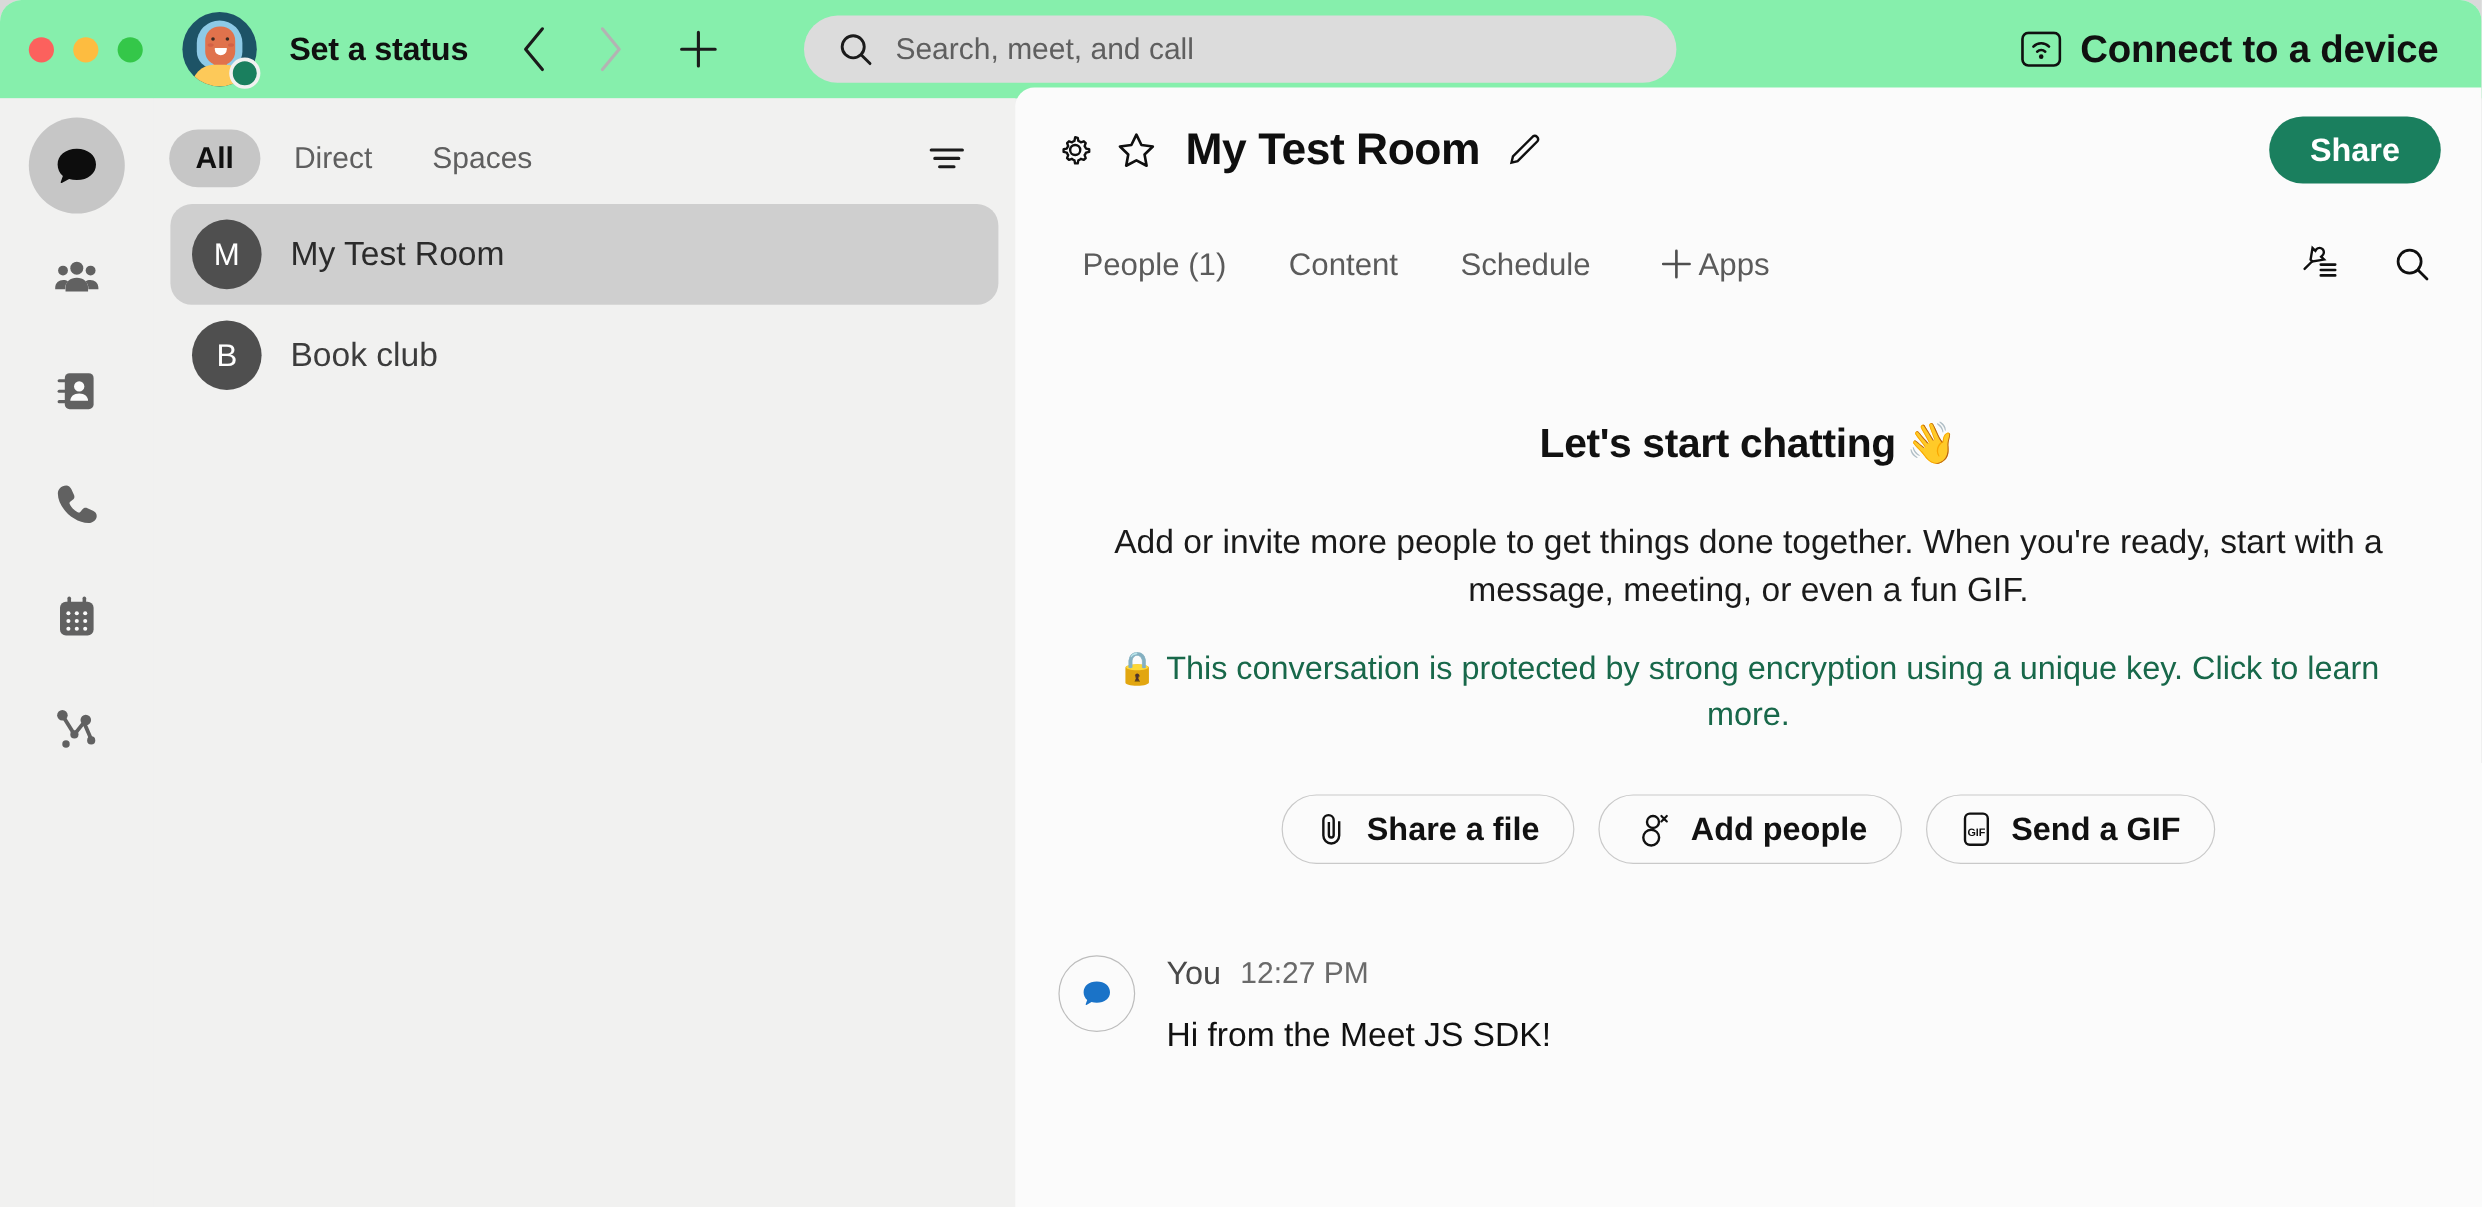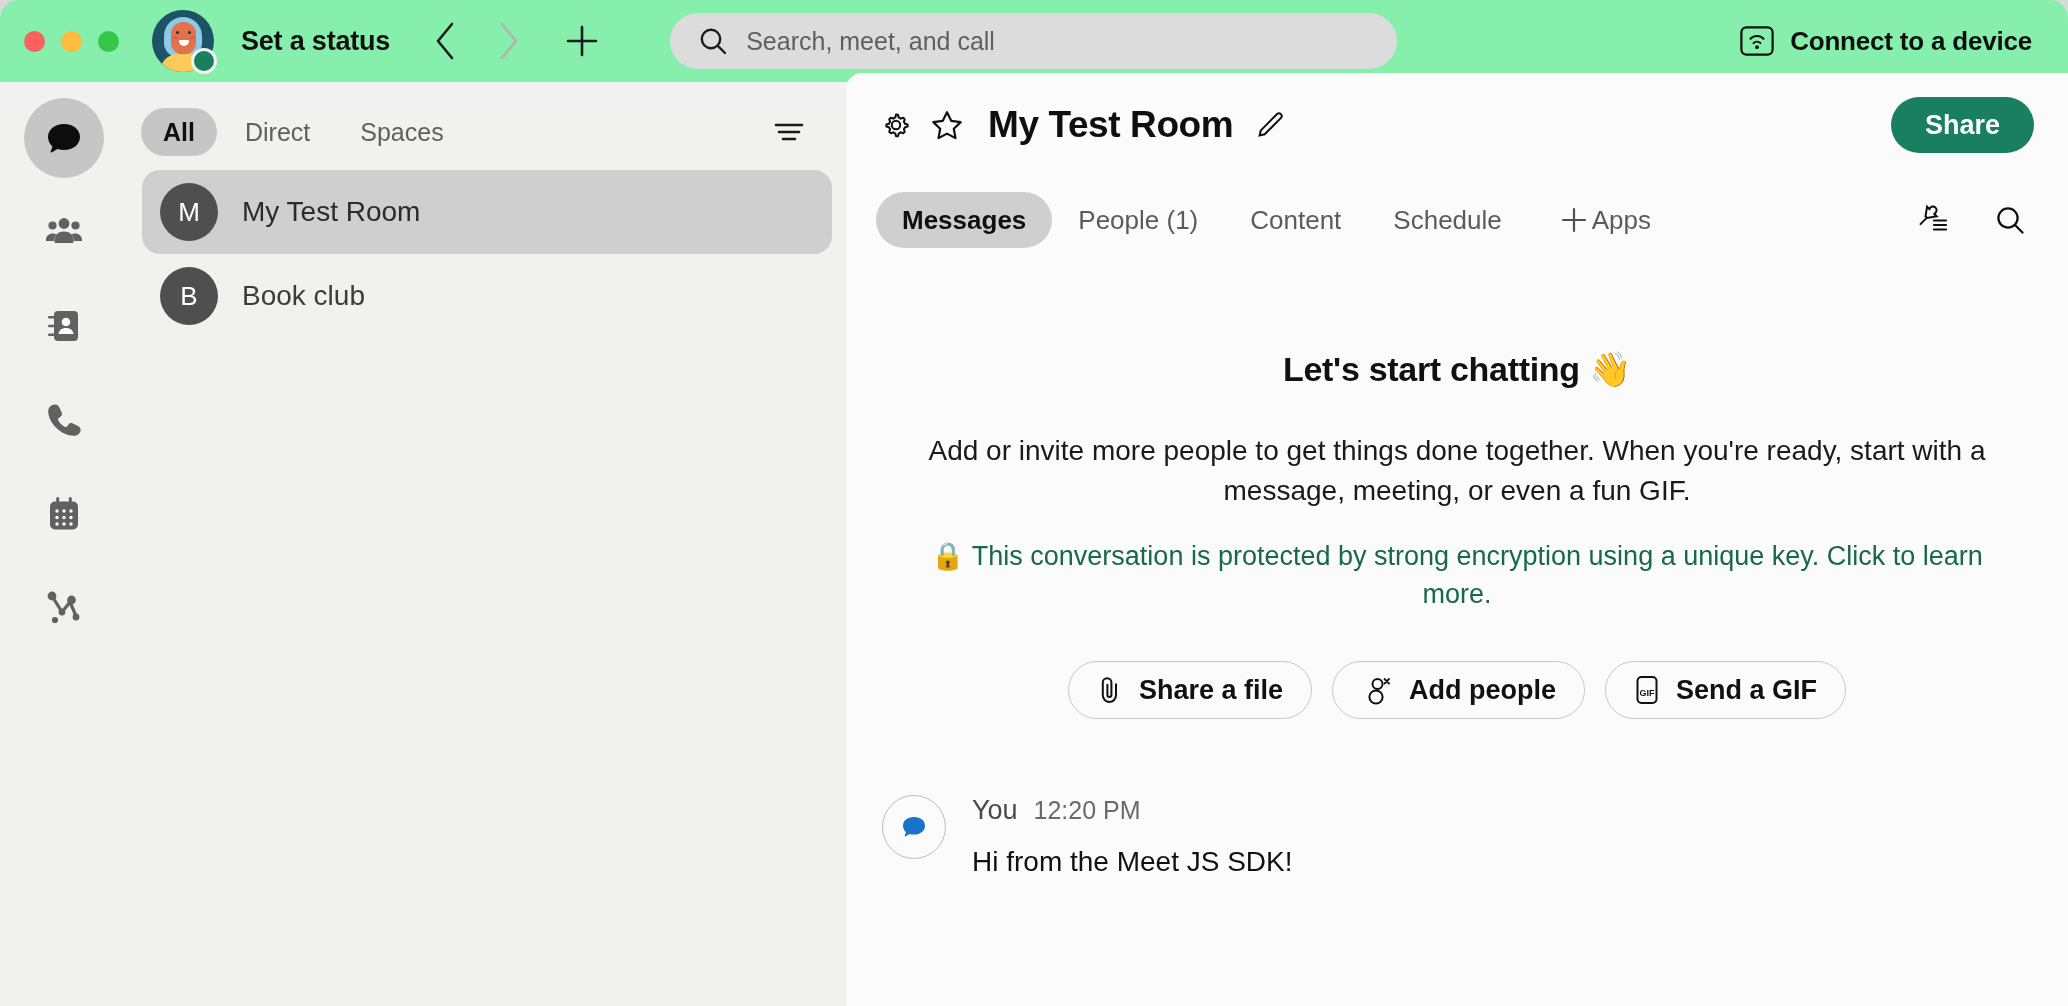--- a/index.html
+++ b/index.html
@@ -80,21 +80,21 @@
     background: #dcdcdc; border-radius: 28px;
     display:flex; align-items:center; padding-left: 28px; gap: 18px;
     cursor: text;
   }
   .search-ph { font-size: 25px; color: #5f5f5f; }
 
   .connect {
     position:absolute; right: 36px; top: 0; height: 82px;
     display:flex; align-items:center; gap: 16px; cursor:pointer;
   }
-  .connect-label { font-size: 26px; font-weight: 700; color: #101010; letter-spacing: -0.2px;}
+  .connect-label { font-size: 32px; font-weight: 700; color: #101010; letter-spacing: -0.2px;}
 
   
   .rail {
     position:absolute; left:0; top:82px; width:128px; height:924px;
     background:#f1f1f0;
     display:flex; flex-direction:column; align-items:center; padding-top: 16px;
   }
   .rail-item {
     width: 80px; height: 80px; border-radius: 50%;
     display:flex; align-items:center; justify-content:center;
@@ -366,21 +366,20 @@
       <div class="room-title">My Test Room</div>
       <div class="pencil-btn">
         <svg width="30" height="30" viewBox="0 0 30 30">
           <path d="M22.3 3.8 a2.8 2.8 0 0 1 3.9 3.9 L9.7 24.3 l-5.1 1.2 1.2-5.1 Z" fill="none" stroke="#0f0f0f" stroke-width="2"></path>
         </svg>
       </div>
       <button class="meet-btn">Share</button>
     </div>
 
     <div class="tabs">
-      <div class="tab active">Messages</div>
       <div class="tab">People (1)</div>
       <div class="tab">Content</div>
       <div class="tab">Schedule</div>
       <div class="apps-tab">
         <svg width="28" height="28" viewBox="0 0 28 28">
           <path d="M14 3 V25 M3 14 H25" stroke="#4f4f4f" stroke-width="2.2" stroke-linecap="round"></path>
         </svg>
         <span class="apps-label">Apps</span>
       </div>
 
@@ -436,20 +435,20 @@
 
     <div class="msg">
       <div class="msg-av">
         <svg width="34" height="34" viewBox="0 0 34 34">
           <path d="M17 7 C23.6 7 28 10.8 28 15.8 C28 20.8 23.6 24.6 17 24.6 C15.4 24.6 13.9 24.4 12.6 24 L8.4 26.4 C8 26.6 7.6 26.2 7.7 25.8 L9 22.3 C7.1 20.6 6 18.3 6 15.8 C6 10.8 10.4 7 17 7 Z" fill="#1a73c8"></path>
         </svg>
       </div>
       <div class="msg-body">
         <div class="msg-meta">
           <span class="msg-author">You</span>
-          <span class="msg-time">12:20 PM</span>
+          <span class="msg-time">12:27 PM</span>
         </div>
         <div class="msg-text">Hi from the Meet JS SDK!</div>
       </div>
     </div>
 
   </div>
 </div>
 
 </body></html>

